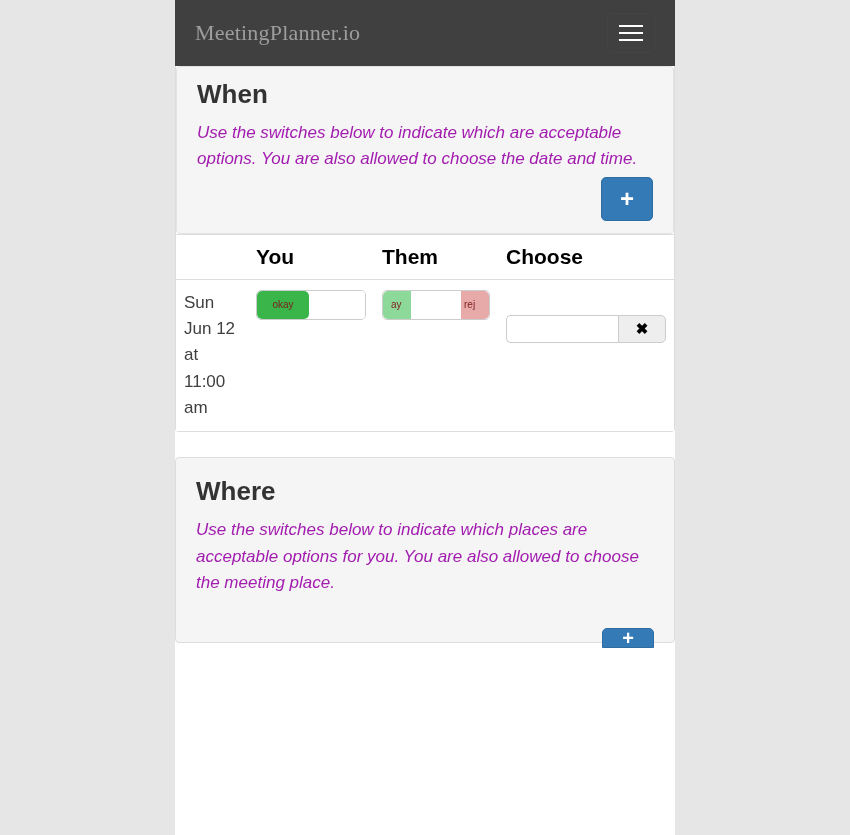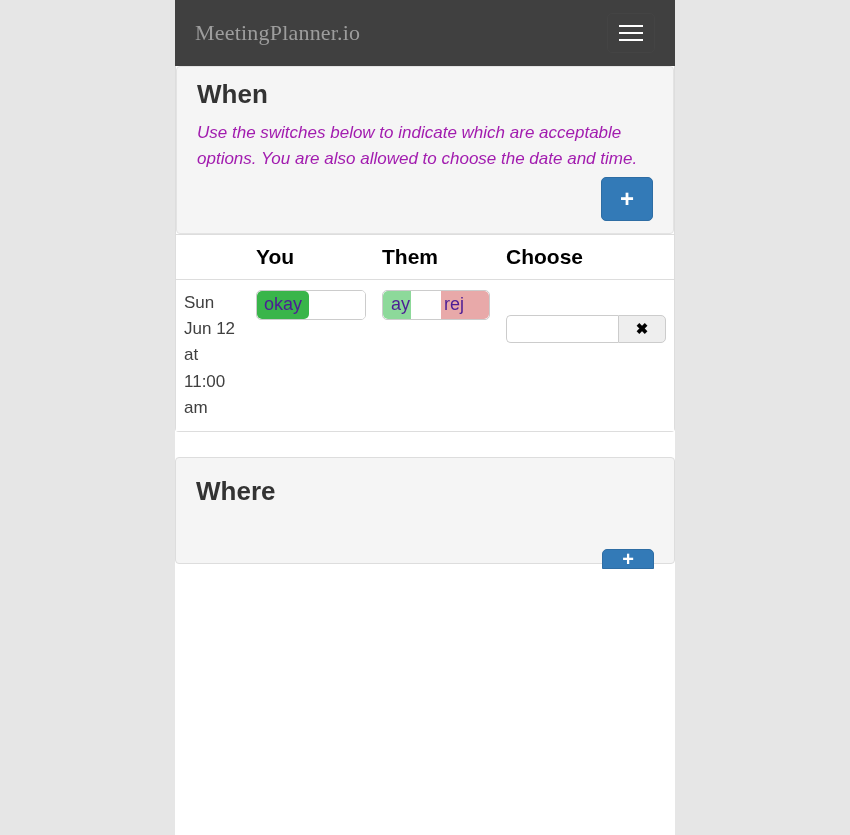--- a/index.html
+++ b/index.html
@@ -126,22 +126,22 @@
     border: 1px solid #ccc;
     border-radius: 5px;
     overflow: hidden;
     background: #fff;
   }
   .switch .seg {
     height: 100%;
     display: flex;
     align-items: center;
     justify-content: center;
-    color: #4c1d95;
-    font-size: 18px;
+    color: #7f1d1d;
+    font-size: 10px;
   }
   .switch.you .seg.ok {
     width: 52px;
     background: #39b54a;
     border-top-left-radius: 5px;
     border-bottom-left-radius: 5px;
     border-top-right-radius: 5px;
     border-bottom-right-radius: 5px;
   }
   .switch.you .seg.blank { flex: 1; background: #fff; }
@@ -150,21 +150,21 @@
     width: 28px;
     background: #8dd99a;
     border-top-left-radius: 5px;
     border-bottom-left-radius: 5px;
     overflow: hidden;
     justify-content: flex-start;
     padding-left: 8px;
   }
   .switch.them .seg.mid { flex: 1; background: #fff; }
   .switch.them .seg.rej {
-    width: 48px;
+    width: 28px;
     background: #e8a9a9;
     border-top-right-radius: 5px;
     border-bottom-right-radius: 5px;
     overflow: hidden;
     justify-content: flex-start;
     padding-left: 3px;
   }
   .choose-wrap {
     display: flex;
     width: 160px;
@@ -275,19 +275,20 @@
             </div>
           </td>
         </tr>
       </tbody>
     </table>
   </div>
 
   <div class="where-card panel" style="margin-top:0;">
     <div class="where-body">
       <h2 class="section">Where</h2>
+      <p class="section-desc">Use the switches below to indicate which places are acceptable options for you.  You are also allowed to choose the meeting place.</p>
       <button class="btn-add-where">
         <span style="position:relative; top:-2px;">+</span>
       </button>
     </div>
   </div>
 
 </div>
 
 </body></html>

